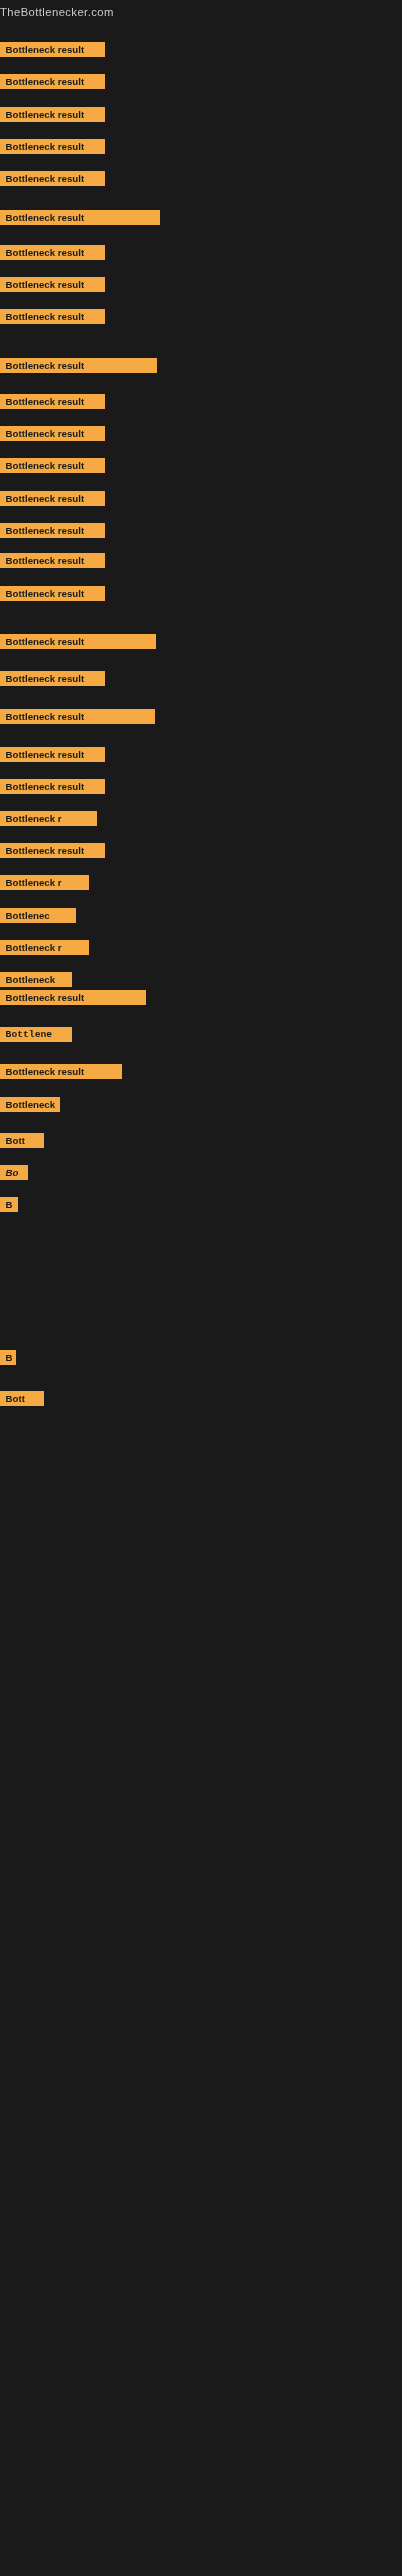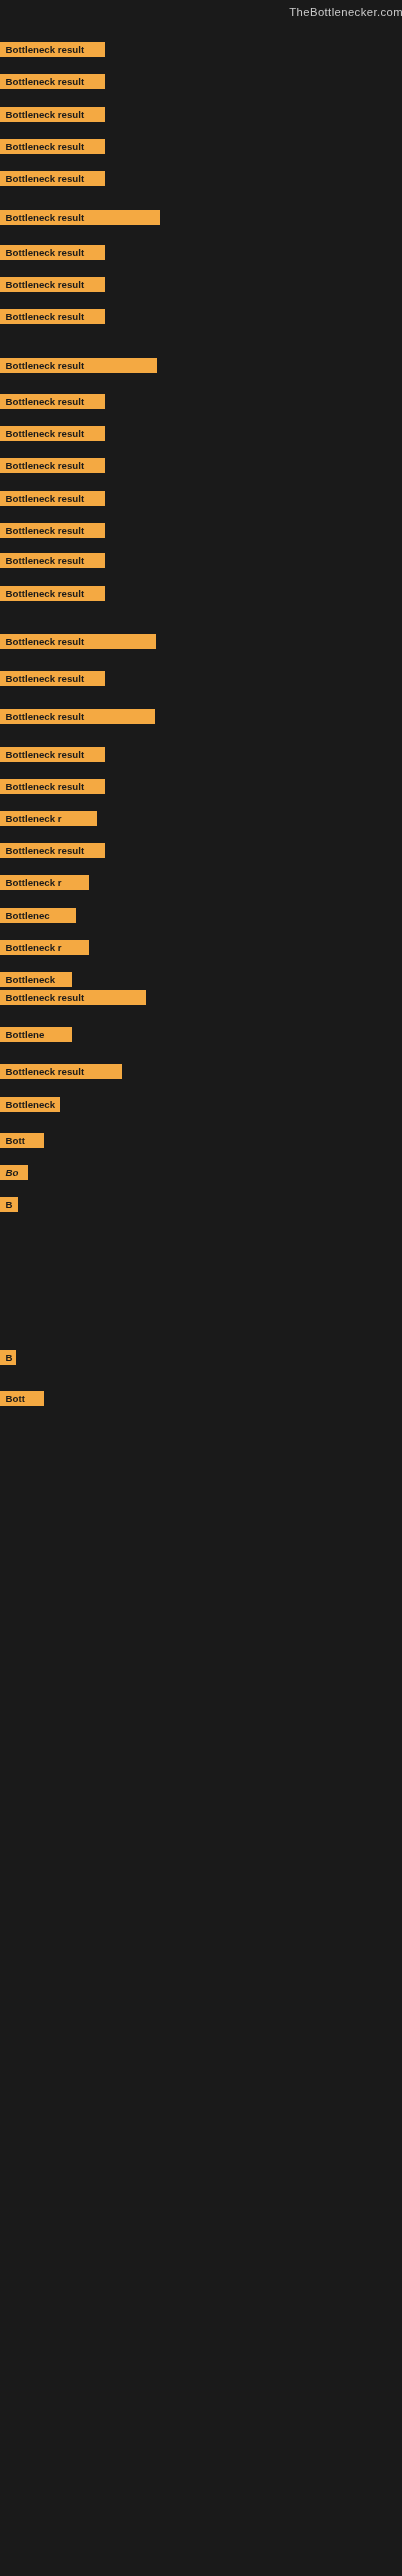--- a/index.html
+++ b/index.html
@@ -10,21 +10,21 @@
 
     body {
       width: 403px;
       min-height: 2576px;
       background-color: #1a1a1a;
       font-family: Arial, sans-serif;
       position: relative;
     }
 
     .header {
-      text-align: right;
+      text-align: left;
       padding: 6.4px 0 3.2px 0;
       color: #cccccc;
       font-size: 11.3px;
       font-weight: normal;
       letter-spacing: 0.4px;
     }
 
     .bottleneck-container {
       position: relative;
       width: 403px;
@@ -74,21 +74,21 @@
     <div class="bottleneck-item" style="top: 687px;"><span class="bottleneck-label" style="max-width: 155px; width: 155px;">Bottleneck result</span></div>
     <div class="bottleneck-item" style="top: 725px;"><span class="bottleneck-label" style="max-width: 105px; width: 105px;">Bottleneck result</span></div>
     <div class="bottleneck-item" style="top: 757px;"><span class="bottleneck-label" style="max-width: 105px; width: 105px;">Bottleneck result</span></div>
     <div class="bottleneck-item" style="top: 789px;"><span class="bottleneck-label" style="max-width: 97px; width: 97px;">Bottleneck r</span></div>
     <div class="bottleneck-item" style="top: 821px;"><span class="bottleneck-label" style="max-width: 105px; width: 105px;">Bottleneck result</span></div>
     <div class="bottleneck-item" style="top: 853px;"><span class="bottleneck-label" style="max-width: 89px; width: 89px;">Bottleneck r</span></div>
     <div class="bottleneck-item" style="top: 886px;"><span class="bottleneck-label" style="max-width: 76px; width: 88px;">Bottlenec</span></div>
     <div class="bottleneck-item" style="top: 918px;"><span class="bottleneck-label" style="max-width: 89px; width: 89px;">Bottleneck r</span></div>
     <div class="bottleneck-item" style="top: 950px;"><span class="bottleneck-label" style="max-width: 72px; width: 72px;">Bottleneck</span></div>
     <div class="bottleneck-item" style="top: 968px;"><span class="bottleneck-label" style="max-width: 146px; width: 146px;">Bottleneck result</span></div>
-    <div class="bottleneck-item" style="top: 1005px;"><span class="bottleneck-label" style="max-width: 72px; width: 82px;">Bottlene</span></div>
+    <div class="bottleneck-item" style="top: 1005px;"><span class="bottleneck-label" style="max-width: 72px; width: 82px; font-family: Liberation Mono, monospace;">Bottlene</span></div>
     <div class="bottleneck-item" style="top: 1042px;"><span class="bottleneck-label" style="max-width: 122px; width: 122px;">Bottleneck result</span></div>
     <div class="bottleneck-item" style="top: 1075px;"><span class="bottleneck-label" style="max-width: 60px; width: 60px;">Bottleneck</span></div>
     <div class="bottleneck-item" style="top: 1111px;"><span class="bottleneck-label" style="max-width: 44px; width: 44px;">Bott</span></div>
     <div class="bottleneck-item" style="top: 1143px;"><span class="bottleneck-label" style="max-width: 28px; width: 28px; font-style: italic;">Bo</span></div>
     <div class="bottleneck-item" style="top: 1175px;"><span class="bottleneck-label" style="max-width: 17.7px; width: 17.7px;">B</span></div>
     <div class="bottleneck-item" style="top: 1328px;"><span class="bottleneck-label" style="max-width: 16px; width: 16px;">B</span></div>
     <div class="bottleneck-item" style="top: 1369px;"><span class="bottleneck-label" style="max-width: 44px; width: 44px;">Bott</span></div>
   </div>
 
 

